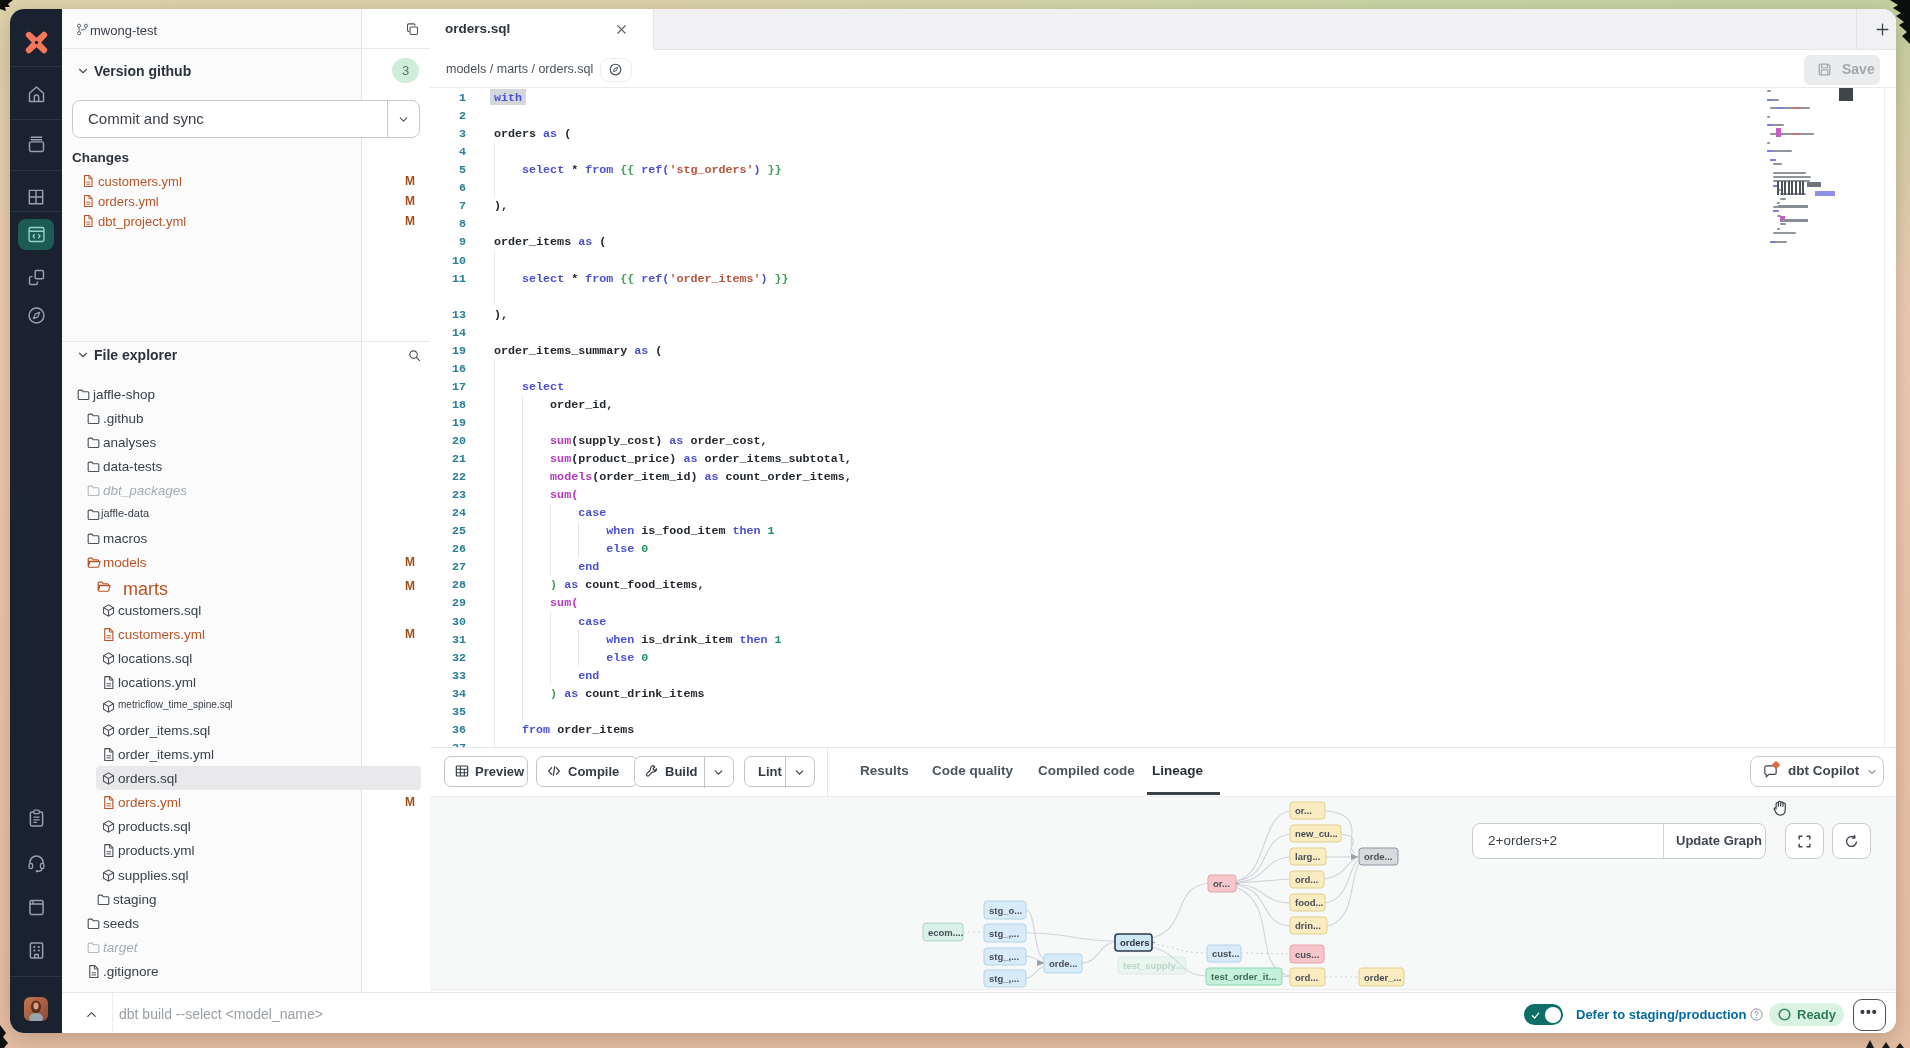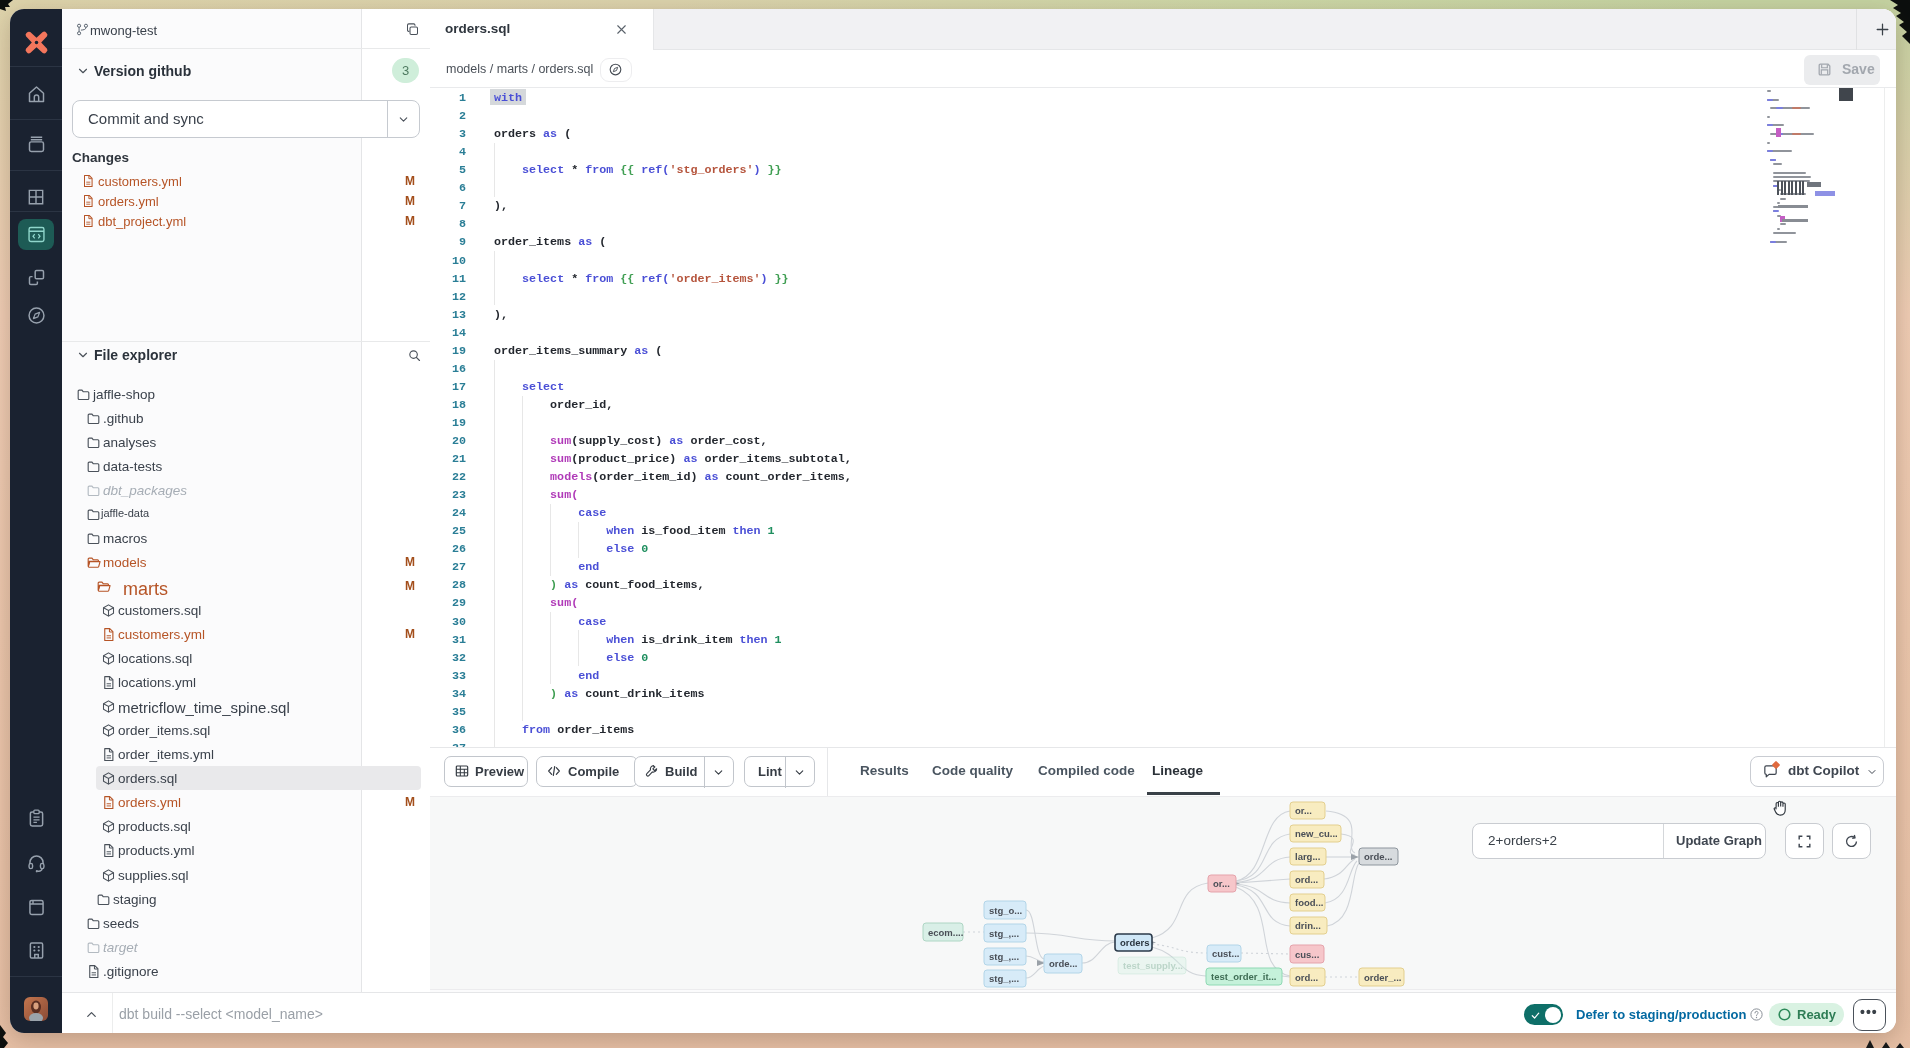--- a/index.html
+++ b/index.html
@@ -359,21 +359,21 @@
         <use href="#i-cube"></use>
       </svg>
 <div class="ptxt" style="left:56px;top:642.05px;font-size:13.5px">locations.sql</div>
 <svg class="abs" style="left:39px;top:666.1px;color:#4a515a;" width="15" height="15">
         <use href="#i-file"></use>
       </svg>
 <div class="ptxt" style="left:56px;top:666.1px;font-size:13.5px">locations.yml</div>
 <svg class="abs" style="left:39px;top:690.1500000000001px;color:#4a515a;" width="15" height="15">
         <use href="#i-cube"></use>
       </svg>
-<div class="ptxt" style="left:56px;top:690.1500000000001px;font-size:15px">metricflow_time_spine.sql</div>
+<div class="ptxt" style="left:56px;top:690.1500000000001px;font-size:10px">metricflow_time_spine.sql</div>
 <svg class="abs" style="left:39px;top:714.2px;color:#4a515a;" width="15" height="15">
         <use href="#i-cube"></use>
       </svg>
 <div class="ptxt" style="left:56px;top:714.2px;font-size:13.5px">order_items.sql</div>
 <svg class="abs" style="left:39px;top:738.25px;color:#4a515a;" width="15" height="15">
         <use href="#i-file"></use>
       </svg>
 <div class="ptxt" style="left:56px;top:738.25px;font-size:13.5px">order_items.yml</div>
 <svg class="abs" style="left:39px;top:762.3px;color:#4a515a;" width="15" height="15">
         <use href="#i-cube"></use>
@@ -445,21 +445,20 @@
 <div class="cl" style="top:19.1px"><span class="num">2</span><span class="ct"></span></div>
 <div class="cl" style="top:37.1px"><span class="num">3</span><span class="ct">orders <span class="k">as</span> (</span></div>
 <div class="cl" style="top:55.2px"><span class="num">4</span><span class="ct"></span></div>
 <div class="cl" style="top:73.2px"><span class="num">5</span><span class="ct">    <span class="k">select</span> * <span class="k">from</span> <span class="j">{{ </span><span class="k">ref(</span><span class="s">'stg_orders'</span><span class="k">)</span><span class="j"> }}</span></span></div>
 <div class="cl" style="top:91.2px"><span class="num">6</span><span class="ct"></span></div>
 <div class="cl" style="top:109.3px"><span class="num">7</span><span class="ct">),</span></div>
 <div class="cl" style="top:127.4px"><span class="num">8</span><span class="ct"></span></div>
 <div class="cl" style="top:145.4px"><span class="num">9</span><span class="ct">order_items <span class="k">as</span> (</span></div>
 <div class="cl" style="top:163.5px"><span class="num">10</span><span class="ct"></span></div>
 <div class="cl" style="top:181.5px"><span class="num">11</span><span class="ct">    <span class="k">select</span> * <span class="k">from</span> <span class="j">{{ </span><span class="k">ref(</span><span class="s">'order_items'</span><span class="k">)</span><span class="j"> }}</span></span></div>
-<div class="cl" style="top:199.6px"><span class="num">12</span><span class="ct"></span></div>
 <div class="cl" style="top:217.6px"><span class="num">13</span><span class="ct">),</span></div>
 <div class="cl" style="top:235.7px"><span class="num">14</span><span class="ct"></span></div>
 <div class="cl" style="top:253.7px"><span class="num">19</span><span class="ct">order_items_summary <span class="k">as</span> (</span></div>
 <div class="cl" style="top:271.8px"><span class="num">16</span><span class="ct"></span></div>
 <div class="cl" style="top:289.8px"><span class="num">17</span><span class="ct">    <span class="k">select</span></span></div>
 <div class="cl" style="top:307.9px"><span class="num">18</span><span class="ct">        order_id,</span></div>
 <div class="cl" style="top:325.9px"><span class="num">19</span><span class="ct"></span></div>
 <div class="cl" style="top:343.9px"><span class="num">20</span><span class="ct">        <span class="f">sum</span>(supply_cost) <span class="k">as</span> order_cost,</span></div>
 <div class="cl" style="top:362.0px"><span class="num">21</span><span class="ct">        <span class="f">sum</span>(product_price) <span class="k">as</span> order_items_subtotal,</span></div>
 <div class="cl" style="top:380.1px"><span class="num">22</span><span class="ct">        <span class="f">models</span>(order_item_id) <span class="k">as</span> count_order_items,</span></div>

